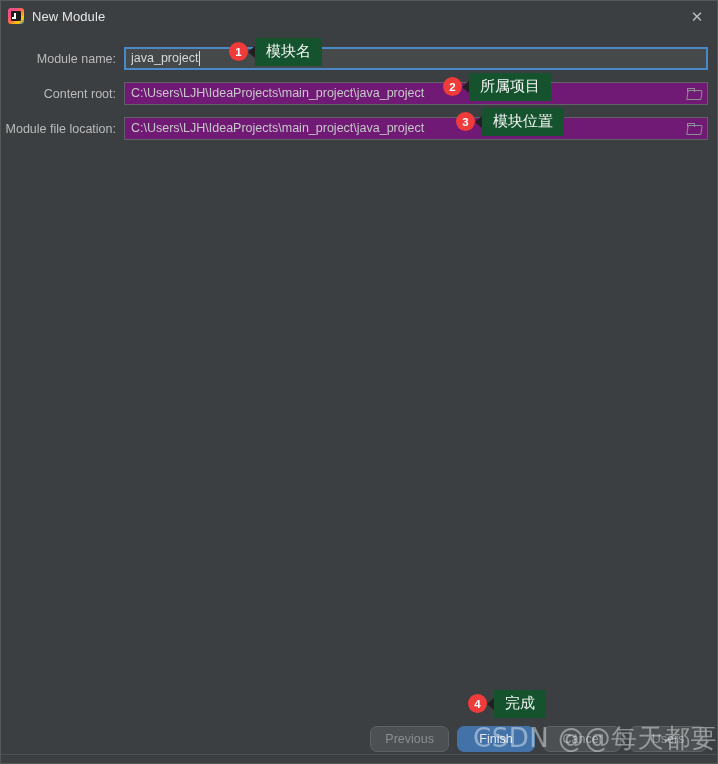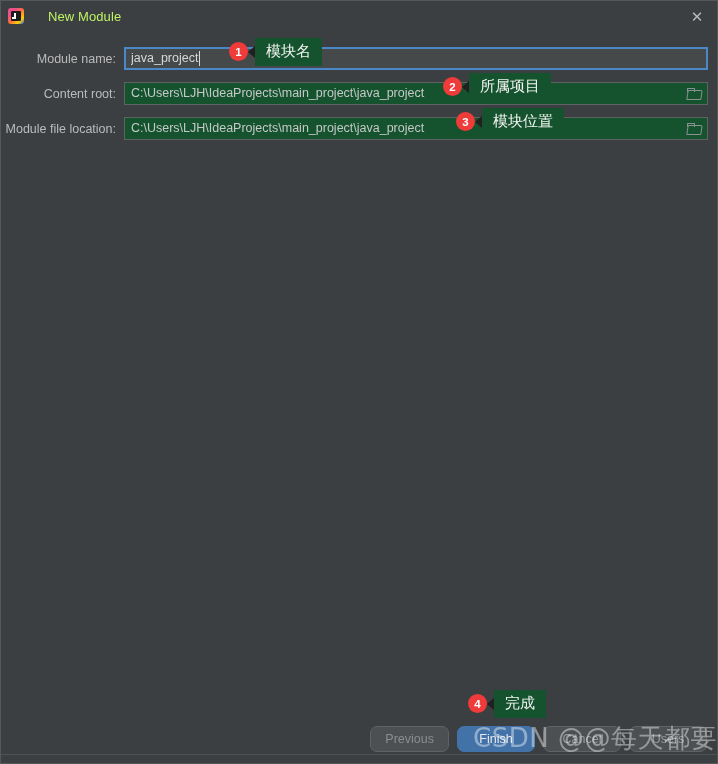--- a/index.html
+++ b/index.html
@@ -60,23 +60,23 @@
     background: #ffffff;
   }
   .title-icon .ij-j:after {
     content: "";
     position: absolute;
     left: -2px; bottom: 0;
     width: 4px; height: 2px;
     background: #ffffff;
   }
   .title-text {
-    margin-left: 24px;
+    margin-left: 8px;
     font-size: 13px;
-    color: #bef264;
+    color: #e5e5e5;
     letter-spacing: .1px;
   }
   .close-btn {
     position: absolute;
     right: 0; top: 0;
     width: 44px; height: 30px;
     display: flex;
     align-items: center;
     justify-content: center;
     color: #b9b9b9;
@@ -111,21 +111,21 @@
   }
   .field-wrap {
     position: relative;
     flex: 1;
     height: 23px;
     margin-right: 11px;
   }
   .textfield {
     position: absolute;
     inset: 0;
-    background: #14532d;
+    background: #701a75;
     border: 1px solid #5e6264;
     color: #c6c8c9;
     font-size: 12.5px;
     font-family: "Liberation Sans", "DejaVu Sans", sans-serif;
     padding: 0 6px;
     line-height: 21px;
     outline: none;
   }
   .row.focused .textfield {
     background: #45494a;

